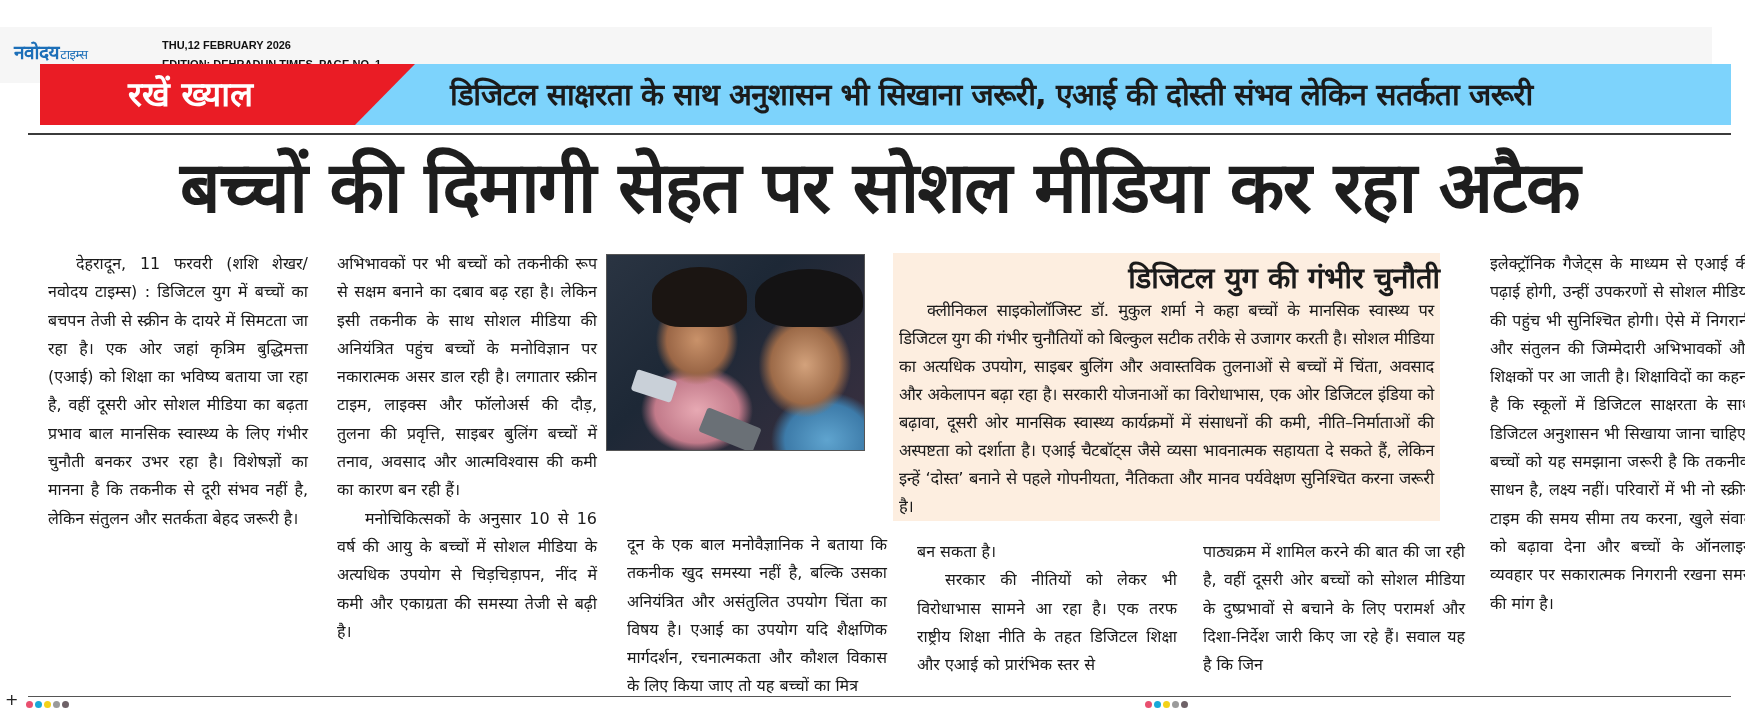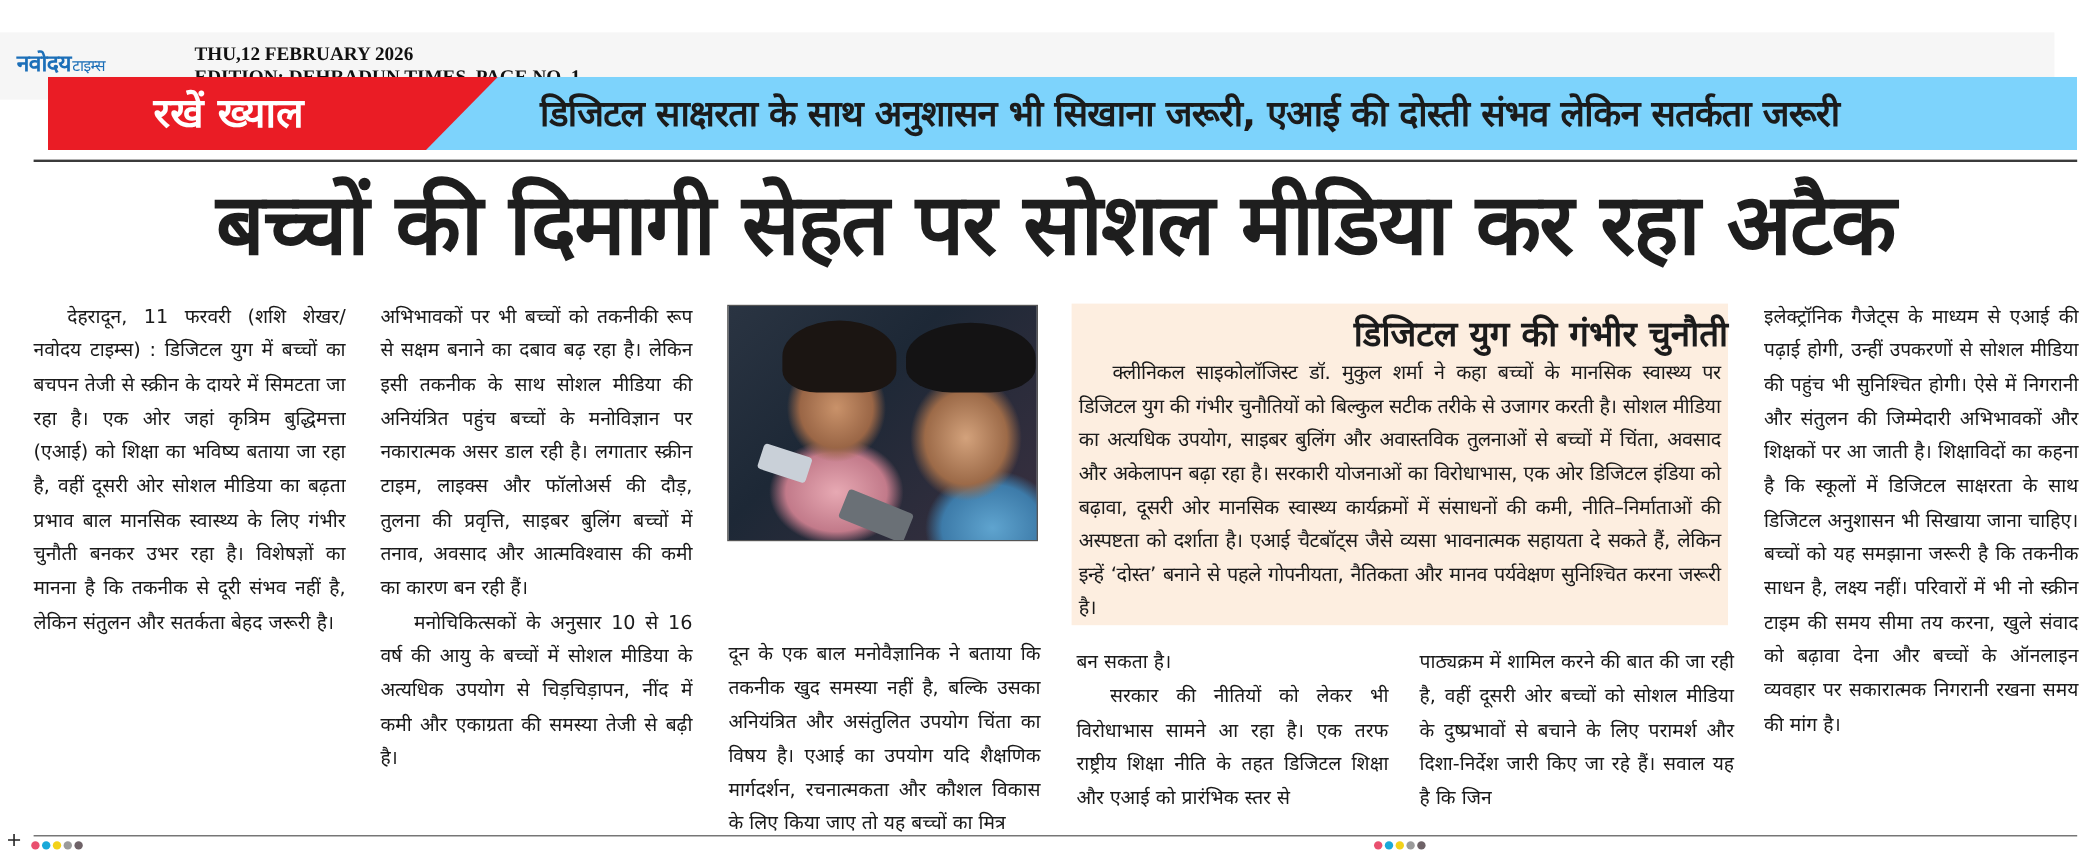--- a/index.html
+++ b/index.html
@@ -2,35 +2,35 @@
 <html><head>
 <meta charset="utf-8">
 <style>
   * { box-sizing: border-box; margin: 0; padding: 0; }
   html, body { width: 1745px; height: 711px; overflow: hidden; background: #ffffff; }
   body { font-family: "DejaVu Sans", sans-serif; color: #1a1a1a; position: relative; }
 
   .topbar { position: absolute; left: 0; top: 0; width: 1712px; height: 56px; background: #f6f6f6; margin-top: 27px; }
   .logo { position: absolute; left: 14px; top: 12px; font-family: "DejaVu Sans", sans-serif; font-weight: bold; color: #1c6fb8; font-size: 19px; letter-spacing: -0.5px; }
   .logo .sub { font-size: 13px; font-weight: normal; margin-left: 1px; }
-  .meta { position: absolute; left: 162px; top: 9px; font-family: Liberation Serif, serif; font-weight: bold; font-size: 16px; line-height: 19px; color: #111; }
+  .meta { position: absolute; left: 162px; top: 9px; font-family: Liberation Sans, sans-serif; font-weight: bold; font-size: 11px; line-height: 19px; color: #111; }
 
   .strap { position: absolute; left: 28px; top: 64px; width: 1703px; height: 61px; }
   .strap-red { position: absolute; left: 0; top: 0; height: 61px; width: 375px; background: #ea1c25;
     clip-path: polygon(0 0, 100% 0, 84% 100%, 0 100%); margin-left: 12px; }
   .strap-red span { position: absolute; left: 88px; top: 6px; color: #fff; font-family: "DejaVu Sans", sans-serif; font-weight: bold; font-size: 34px; }
   .strap-peach { position: absolute; left: 326px; top: 0; width: 1377px; height: 61px; background: #7dd3fc;
     clip-path: polygon(50px 0, 100% 0, 100% 100%, 0 100%); }
   .strap-peach span { position: absolute; left: 96px; top: 9px; font-family: "DejaVu Sans", sans-serif; font-weight: bold; font-size: 30px; color: #1b1b1b; letter-spacing: -0.6px; white-space: nowrap; }
 
   .rule-top { position: absolute; left: 28px; top: 133px; width: 1703px; height: 2px; background: #3b3b3b; }
 
   .headline { position: absolute; left: 28px; top: 140px; width: 1703px; text-align: center; font-family: "DejaVu Sans", sans-serif; font-weight: bold; font-size: 71px; line-height: 96px; color: #1e1e1e; letter-spacing: -1.5px; white-space: nowrap; }
 
-  .col { position: absolute; top: 250px; font-family: "DejaVu Sans", sans-serif; font-size: 16px; line-height: 28.3px; text-align: justify; color: #1a1a1a; }
+  .col { position: absolute; top: 250px; font-family: "DejaVu Sans", sans-serif; font-size: 16px; line-height: 28.3px; text-align: justify; color: #1a1a1a; margin-left: 20px; }
   .col p { text-indent: 0; }
   .col p.ind { text-indent: 28px; }
   .c1 { left: 28px; width: 260px; }
   .c2 { left: 317px; width: 260px; }
   .c3 { left: 607px; width: 260px; top: 531px; }
   .c4 { left: 897px; width: 260px; top: 538px; }
   .c5 { left: 1183px; width: 262px; top: 538px; }
   .c6 { left: 1470px; width: 262px; }
 
   .photo { position: absolute; left: 606px; top: 254px; width: 259px; height: 197px; border: 1px solid #555;

